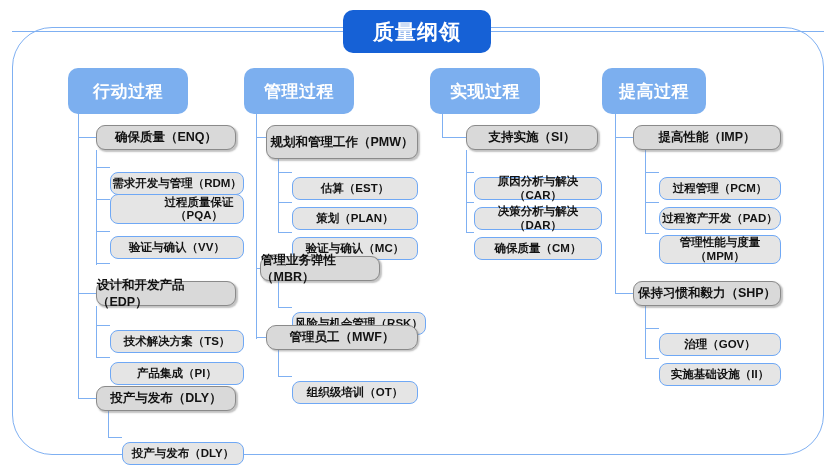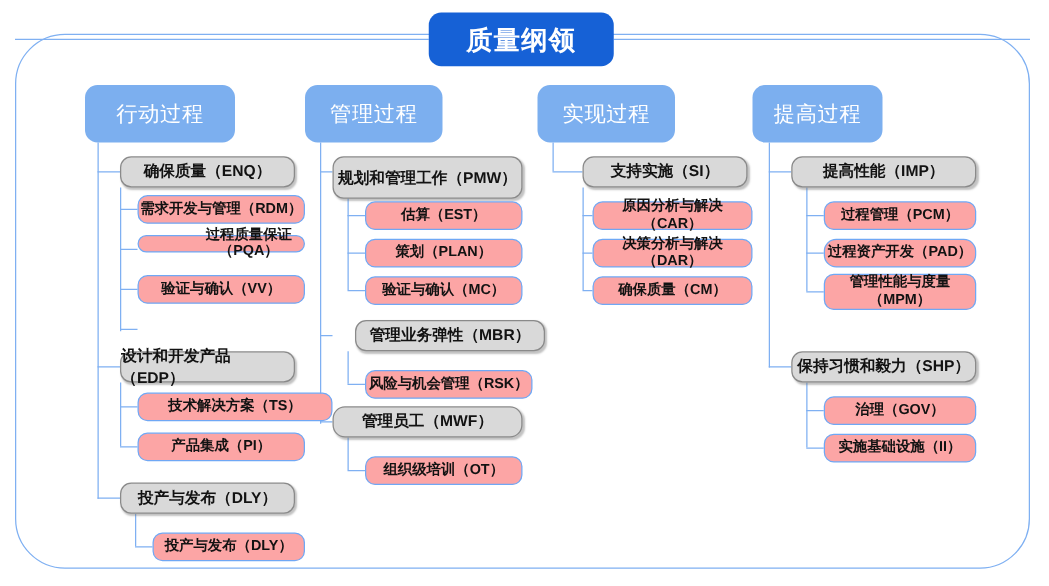--- a/index.html
+++ b/index.html
@@ -50,21 +50,21 @@
   .col-head {
     position: absolute;
     height: 46px;
     background: #7cafef;
     border-radius: 10px;
     display: flex;
     align-items: center;
     justify-content: center;
     color: #ffffff;
     font-size: 17px;
-    font-weight: normal;
+    font-weight: bold;
     letter-spacing: 0.5px;
     z-index: 4;
   }
   
   .grp {
     position: absolute;
     background: #d9d9d9;
     border: 1.2px solid #8a8a8a;
     border-radius: 9px;
     display: flex;
@@ -73,33 +73,34 @@
     font-size: 12.5px;
     font-weight: bold;
     color: #121212;
     box-sizing: border-box;
     z-index: 3;
     box-shadow: 1.5px 1.5px 1.5px rgba(120,120,120,0.45);
   }
   
   .leaf {
     position: absolute;
-    background: #fca5a5;
+    background: #e5e5e5;
     border: 1.2px solid #6fa8f5;
     border-radius: 8px;
     display: flex;
     align-items: center;
     justify-content: center;
     text-align: center;
     font-size: 11.5px;
     font-weight: bold;
     color: #121212;
     box-sizing: border-box;
     z-index: 3;
     line-height: 1.15;
+    margin-top: 16px;
   }
   
   .ln {
     position: absolute;
     background: #7fb0f2;
     z-index: 1;
   }
   .ln.h { height: 1.4px; }
   .ln.v { width: 1.4px; }
 </style>
@@ -123,28 +124,28 @@
   <div class="ln h" style="left:78px; top:293px; width:18px;"></div>
   <div class="ln h" style="left:78px; top:398px; width:18px;"></div>
 
   <div class="grp" style="left:96px; top:125px; width:140px; height:25px;">确保质量（ENQ）</div>
   <div class="ln v" style="left:96px; top:150px; height:115px;"></div>
   <div class="ln h" style="left:96px; top:167px; width:14px;"></div>
   <div class="ln h" style="left:96px; top:199px; width:14px;"></div>
   <div class="ln h" style="left:96px; top:231px; width:14px;"></div>
   <div class="ln h" style="left:96px; top:263px; width:14px;"></div>
   <div class="leaf" style="left:110px; top:156px; width:134px; height:23px;">需求开发与管理（RDM）</div>
-  <div class="leaf" style="left:110px; top:188px; width:134px; height:14px;padding-left:44px;">过程质量保证（PQA）</div>
+  <div class="leaf" style="left:110px; top:178px; width:134px; height:30px;padding-left:44px;">过程质量保证（PQA）</div>
   <div class="leaf" style="left:110px; top:220px; width:134px; height:23px;">验证与确认（VV）</div>
 
   <div class="grp" style="left:96px; top:281px; width:140px; height:25px;">设计和开发产品（EDP）</div>
   <div class="ln v" style="left:96px; top:306px; height:51px;"></div>
   <div class="ln h" style="left:96px; top:325px; width:14px;"></div>
   <div class="ln h" style="left:96px; top:357px; width:14px;"></div>
-  <div class="leaf" style="left:110px; top:314px; width:156px; height:23px;">技术解决方案（TS）</div>
+  <div class="leaf" style="left:110px; top:314px; width:134px; height:23px;">技术解决方案（TS）</div>
   <div class="leaf" style="left:110px; top:346px; width:134px; height:23px;">产品集成（PI）</div>
 
   <div class="grp" style="left:96px; top:386px; width:140px; height:25px;">投产与发布（DLY）</div>
   <div class="ln v" style="left:108px; top:411px; height:26px;"></div>
   <div class="ln h" style="left:108px; top:437px; width:14px;"></div>
   <div class="leaf" style="left:122px; top:426px; width:122px; height:23px;">投产与发布（DLY）</div>
 
   <div class="col-head" style="left:244px; top:68px; width:110px;">管理过程</div>
   <div class="ln v" style="left:256px; top:114px; height:225px;"></div>
   <div class="ln h" style="left:256px; top:137px; width:10px;"></div>
@@ -153,21 +154,21 @@
 
   <div class="grp" style="left:266px; top:125px; width:152px; height:34px;">规划和管理工作（PMW）</div>
   <div class="ln v" style="left:278px; top:150px; height:82px;"></div>
   <div class="ln h" style="left:278px; top:172px; width:14px;"></div>
   <div class="ln h" style="left:278px; top:202px; width:14px;"></div>
   <div class="ln h" style="left:278px; top:232px; width:14px;"></div>
   <div class="leaf" style="left:292px; top:161px; width:126px; height:23px;">估算（EST）</div>
   <div class="leaf" style="left:292px; top:191px; width:126px; height:23px;">策划（PLAN）</div>
   <div class="leaf" style="left:292px; top:221px; width:126px; height:23px;">验证与确认（MC）</div>
 
-  <div class="grp" style="left:284px; top:256px; width:152px; height:25px;">管理业务弹性（MBR）</div>
+  <div class="grp" style="left:260px; top:256px; width:120px; height:25px;">管理业务弹性（MBR）</div>
   <div class="ln v" style="left:278px; top:281px; height:26px;"></div>
   <div class="ln h" style="left:278px; top:307px; width:14px;"></div>
   <div class="leaf" style="left:292px; top:296px; width:134px; height:23px;">风险与机会管理（RSK）</div>
 
   <div class="grp" style="left:266px; top:325px; width:152px; height:25px;border-radius:10px;">管理员工（MWF）</div>
   <div class="ln v" style="left:278px; top:350px; height:26px;"></div>
   <div class="ln h" style="left:278px; top:376px; width:14px;"></div>
   <div class="leaf" style="left:292px; top:365px; width:126px; height:23px;">组织级培训（OT）</div>
 
   <div class="col-head" style="left:430px; top:68px; width:110px;">实现过程</div>

